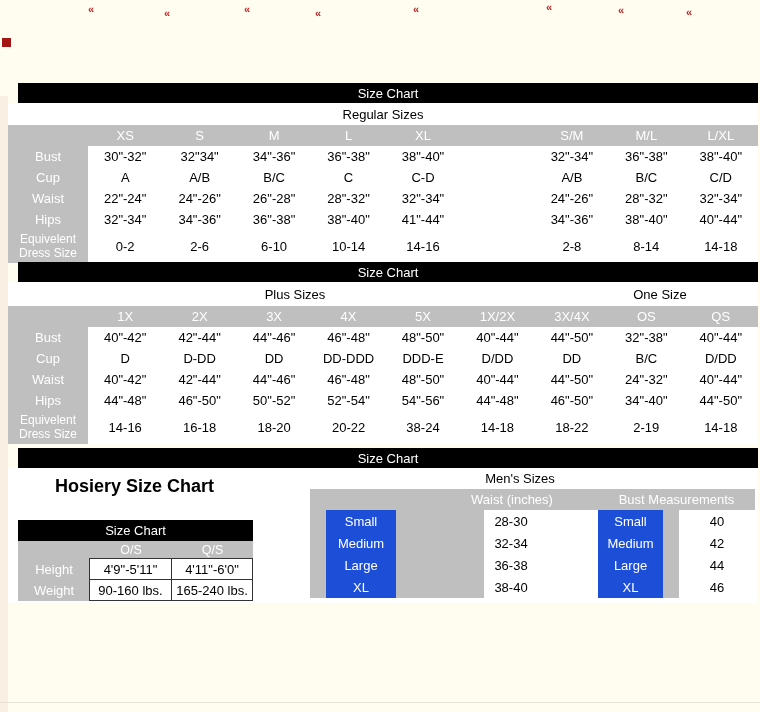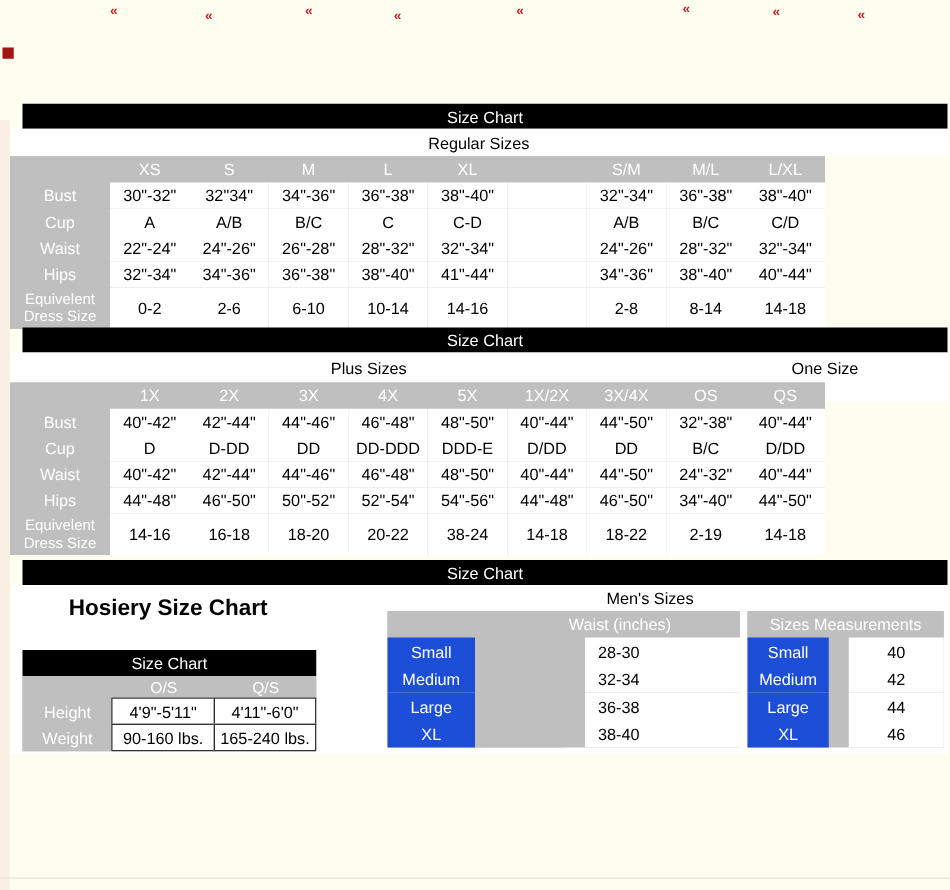--- a/index.html
+++ b/index.html
@@ -15,21 +15,21 @@
   
   .subrow{position:absolute;left:8px;width:750px;background:#fff;color:#000;font-size:13px;}
   .sub1{top:103px;height:22px;display:flex;align-items:center;justify-content:center;}
   .sub2{top:282px;height:39px;}
   .sub2 span{position:absolute;top:0;height:24px;display:flex;align-items:center;justify-content:center;}
   .plus-label{left:152px;width:270px;}
   .one-label{left:517px;width:270px;}
   .white-band3{position:absolute;left:8px;top:468px;width:750px;height:135px;background:#fff;}
 
   
-  .sizetable{position:absolute;left:8px;width:652px;background:#bfbfbf;}
+  .sizetable{position:absolute;left:8px;width:750px;background:#bfbfbf;}
   .table1{top:125px;} .table2{top:306px;}
   .trow{display:grid;grid-template-columns:80px repeat(9,1fr);height:21px;}
   .trow.last{height:33px;}
   .hcell,.vcell,.lbl{display:flex;align-items:center;justify-content:center;font-size:13px;overflow:hidden;}
   .hcell{color:#fff;background:#bfbfbf;}
   .vcell{color:#000;background:#fff;}
   .lbl{color:#fff;background:#bfbfbf;text-align:center;}
   .trow.last .lbl{font-size:12px;line-height:1.15;padding:0 2px;}
 
   
@@ -42,21 +42,21 @@
   .hrow.hdata{height:21px;}
   .hrow .cell{display:flex;align-items:center;justify-content:center;font-size:12.5px;}
   .hrow .ghead{color:#fff;background:#bfbfbf;}
   .hrow .glabel{color:#fff;background:#bfbfbf;font-size:13px;}
   .hrow .wval{background:#fff;color:#000;border:1px solid #333;margin:-1px 0 0 -1px;font-size:13px;}
 
   
   .mens-title{position:absolute;left:420px;top:468px;width:200px;height:20px;
        display:flex;align-items:center;justify-content:center;font-size:13px;color:#000;}
   .mens-table{position:absolute;top:489px;background:#bfbfbf;}
-  .waist-table{left:310px;width:282px;}
+  .waist-table{left:310px;width:282px;padding-left:16px;}
   .band-table{left:598px;width:157px;}
   .mhead{height:21px;display:flex;align-items:center;justify-content:center;color:#fff;font-size:13px;background:#bfbfbf;}
   .waist-table .mhead{padding-left:90px;box-sizing:border-box;}
   .mrow{display:grid;height:22px;}
   .waist-table .mrow{grid-template-columns:70px 72px 140px;}
   .band-table .mrow{grid-template-columns:65px 92px;}
   .mrow .mlabel{display:flex;align-items:center;justify-content:center;color:#fff;background:#1d4ed8;font-size:13px;}
   .mrow .mfill{background:#bfbfbf;}
   .mrow .mval{display:flex;align-items:center;justify-content:center;background:#fff;color:#000;font-size:13px;margin-left:16px;}
   .waist-table .mrow .mval{padding-right:70px;box-sizing:border-box;}
@@ -291,21 +291,21 @@
         <div class="mfill"></div>
         <div class="mval">36-38</div>
       </div>
       <div class="mrow">
         <div class="mlabel">XL</div>
         <div class="mfill"></div>
         <div class="mval">38-40</div>
       </div>
     </div>
   <div class="mens-table band-table" id="bandTable">
-    <div class="mhead">Sizes Measurements</div>
+    <div class="mhead">Bust Measurements</div>
   <div class="mrow">
         <div class="mlabel">Small</div>
         <div class="mval">40</div>
       </div>
       <div class="mrow">
         <div class="mlabel">Medium</div>
         <div class="mval">42</div>
       </div>
       <div class="mrow">
         <div class="mlabel">Large</div>

